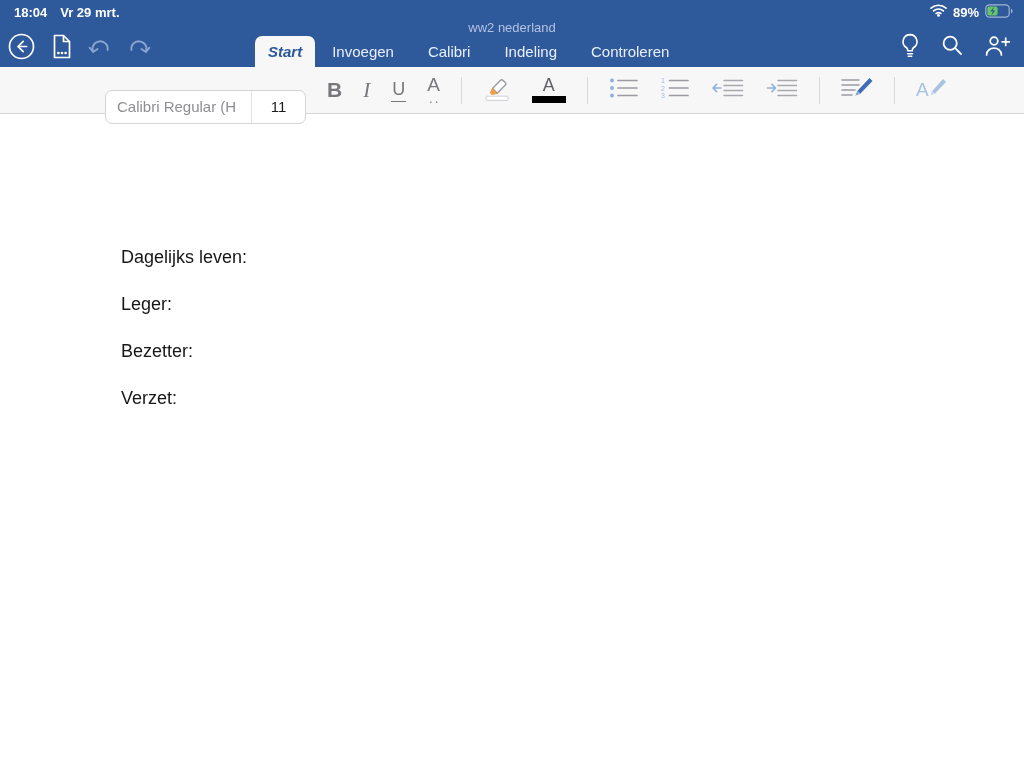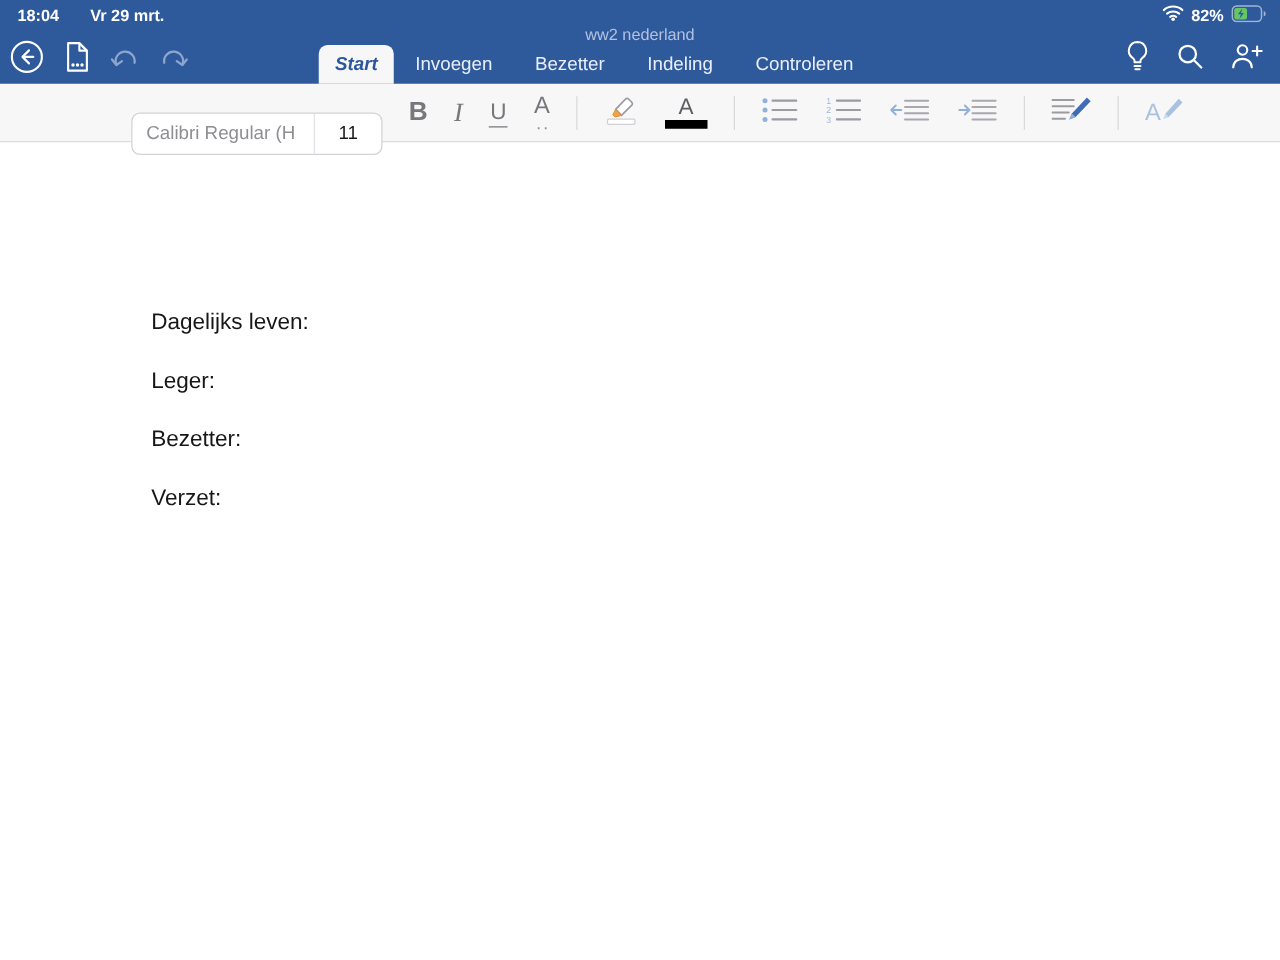--- a/index.html
+++ b/index.html
@@ -5,21 +5,21 @@
   * { margin:0; padding:0; box-sizing:border-box; }
   html,body { width:1024px; height:768px; overflow:hidden; background:#fff;
               font-family:"Liberation Sans", sans-serif; }
 
   
   .header { position:relative; height:67px; background:#2e5a9c; }
 
   .status-row { position:absolute; top:2px; left:0; right:0; height:20px;
                 display:flex; justify-content:space-between; align-items:center;
                 padding:0 11px 0 14px; color:#fff; font-size:13px; font-weight:600; }
-  .status-left { display:flex; gap:25px; }
+  .status-left { display:flex; gap:13px; }
   .status-right { display:flex; align-items:center; gap:6px; }
 
   .doc-title { position:absolute; top:20px; left:0; right:0; text-align:center;
                font-size:13px; color:#b3c2e1; font-weight:400; }
 
   .toolbar { position:absolute; bottom:0; left:0; right:0; height:38px; }
   .left-icons { position:absolute; left:8px; bottom:5px; display:flex;
                 align-items:center; gap:15px; height:28px; }
   .tbtn { display:flex; align-items:center; justify-content:center; cursor:pointer; }
 
@@ -69,21 +69,21 @@
     </div>
     <div class="status-right">
       <span>
         <svg width="17" height="13" viewBox="0 0 17 13">
           <path d="M1 4.1a11.4 11.4 0 0 1 15 0" fill="none" stroke="#fff" stroke-width="1.6" stroke-linecap="round"></path>
           <path d="M3.6 6.9a7.6 7.6 0 0 1 9.8 0" fill="none" stroke="#fff" stroke-width="1.6" stroke-linecap="round"></path>
           <path d="M6.1 9.5a4 4 0 0 1 4.8 0" fill="none" stroke="#fff" stroke-width="1.6" stroke-linecap="round"></path>
           <circle cx="8.5" cy="11.4" r="1.4" fill="#fff"></circle>
         </svg>
       </span>
-      <span>82%</span>
+      <span>89%</span>
       <span>
         <svg width="28" height="14" viewBox="0 0 28 14">
           <rect x="0.8" y="0.8" width="23.4" height="12.4" rx="3.6" fill="none" stroke="#ffffff" stroke-opacity="0.55" stroke-width="1.2"></rect>
           <rect x="2.4" y="2.4" width="10.2" height="9.2" rx="1.8" fill="#67c664"></rect>
           <path d="M8.9 2.8 L5.3 7.4 h2.4 l-1.2 3.8 3.7-4.8 H7.8 z" fill="#2e5a9c"></path>
           <path d="M26 4.8 v4.4 a2.3 2.3 0 0 0 0-4.4 z" fill="#ffffff" fill-opacity="0.55"></path>
         </svg>
       </span>
     </div>
   </div>
@@ -128,21 +128,21 @@
               <path d="M1.6 10.6 L5.1 15 L9.6 11.9" fill="none" stroke="#8da5cf" stroke-width="1.8" stroke-linecap="round" stroke-linejoin="round"></path>
             </g>
           </svg>
         </span>
       </span>
     </div>
 
     <div class="tabs">
       <span class="tab active">Start</span>
       <span class="tab">Invoegen</span>
-      <span class="tab">Bezetter</span>
+      <span class="tab">Calibri</span>
       <span class="tab">Indeling</span>
       <span class="tab">Controleren</span>
     </div>
 
     <div class="right-icons">
       <span class="tbtn">
         <span>
           <svg width="20" height="27" viewBox="0 0 20 27">
             <path d="M10 2.6 a7 7 0 0 0-3.7 12.9 c.85.55 1.35 1.45 1.35 2.45 v.75 h4.7 v-.75 c0-1 .5-1.9 1.35-2.45 A7 7 0 0 0 10 2.6 z" fill="none" stroke="#fff" stroke-width="1.6" stroke-linejoin="round"></path>
             <path d="M7.6 21.8 h4.8" stroke="#fff" stroke-width="1.6" stroke-linecap="round"></path>

